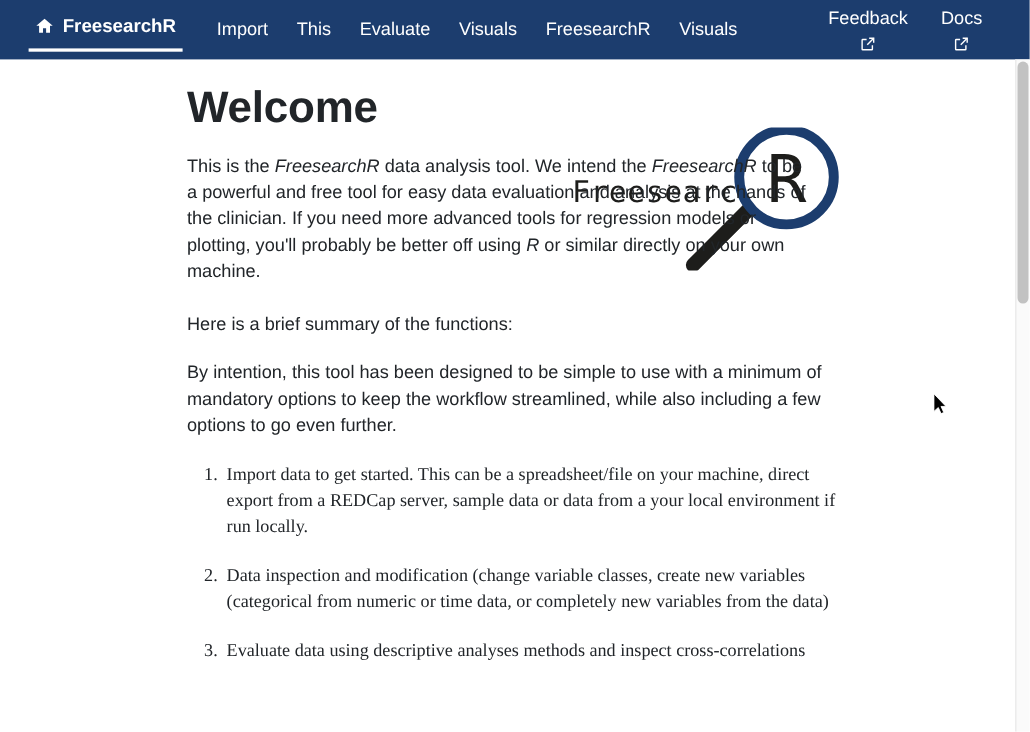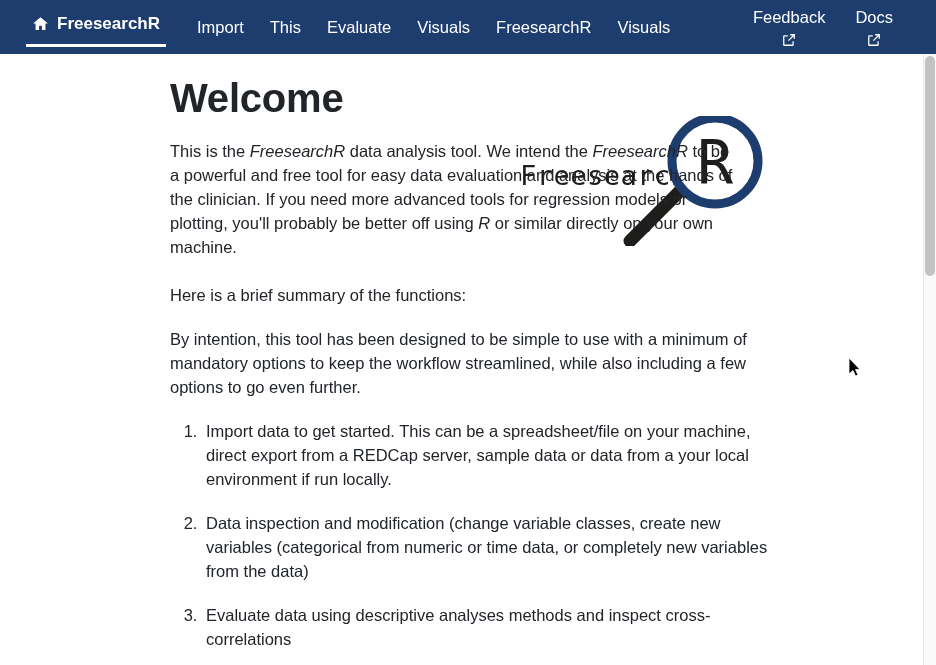--- a/index.html
+++ b/index.html
@@ -99,20 +99,21 @@
   ol.summary {
     margin: 0;
     padding-left: 32px;
     font-size: 16.5px;
     line-height: 24px;
   }
   ol.summary li {
     margin-bottom: 20px;
     padding-left: 4px;
     width: 570px;
+    font-family: Liberation Serif, serif;
   }
 
   
   .logo {
     position: absolute;
     left: 520px;
     top: 62px;
     width: 260px;
     height: 130px;
   }

